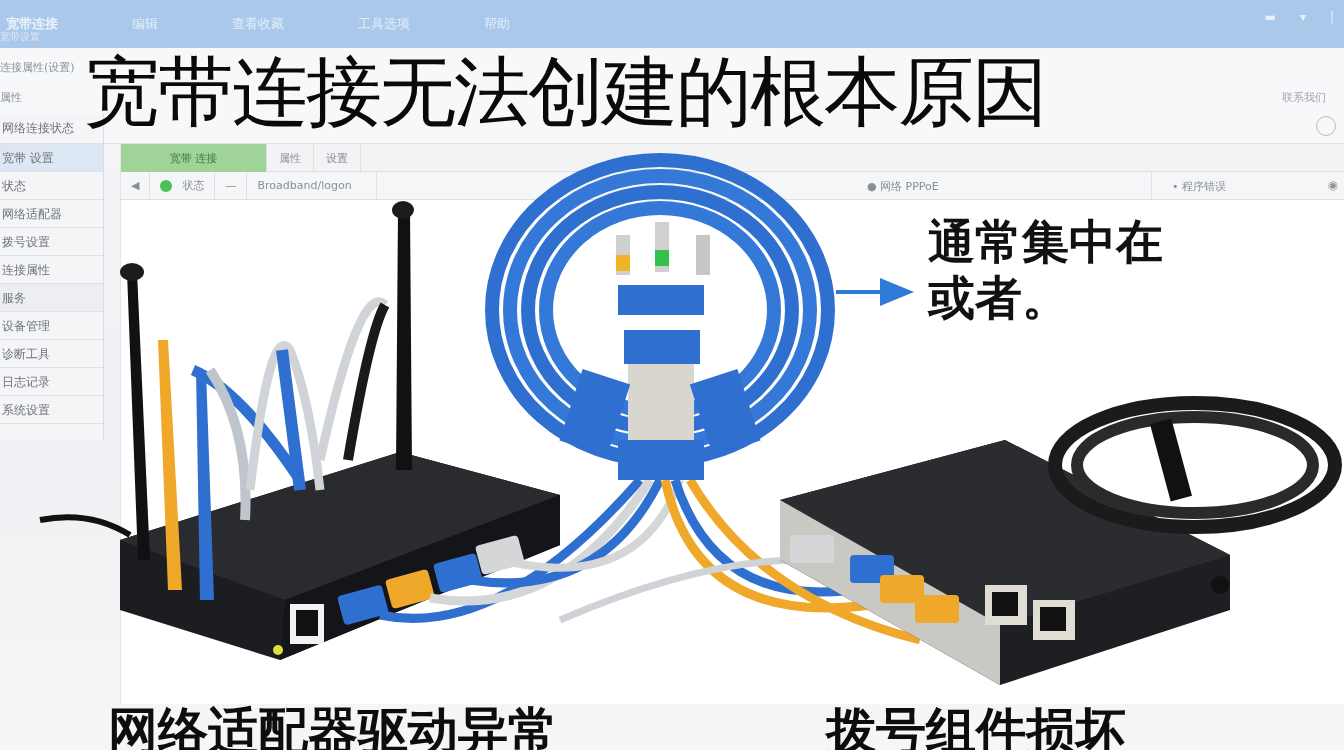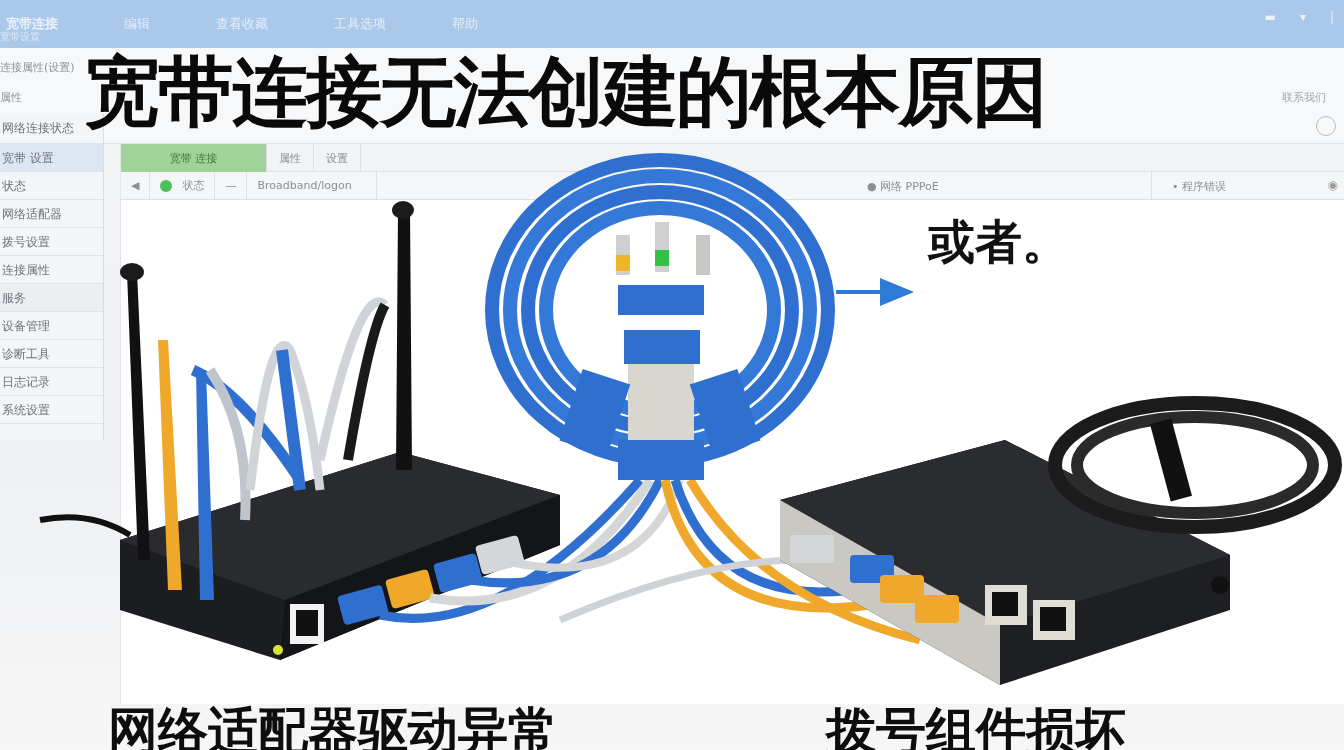--- a/index.html
+++ b/index.html
@@ -1,19 +1,19 @@
 <!DOCTYPE html>
 <html><head>
 <meta charset="utf-8">
 <style>
   *{box-sizing:border-box;margin:0;padding:0}
   html,body{width:1344px;height:750px;overflow:hidden;background:#f3f4f6;font-family:"DejaVu Sans",sans-serif}
   .stage{position:relative;width:1344px;height:750px;overflow:hidden;background:linear-gradient(180deg,#f5f6f8 0%,#eef0f3 60%,#f6f6f6 100%)}
   
-  .menubar{position:absolute;left:0;top:0;width:1344px;height:48px;background:#a9c8ea;display:flex;align-items:center;gap:4px;padding-left:6px}
+  .menubar{position:absolute;left:0;top:0;width:1344px;height:48px;background:#a9c8ea;display:flex;align-items:center;gap:12px;padding-left:6px}
   .menubar .mi{color:#e9f1fb;font-size:13px;opacity:.9;margin-right:62px}
   .menubar .mi.first{font-weight:bold;color:#f2f6fb}
   .menubar .win-ctl{position:absolute;right:10px;top:10px;display:flex;gap:24px;color:#e9f1fb;font-size:12px}
   .subbar{position:absolute;left:0;top:30px;font-size:10px;color:#dfe9f6;}
   .toolrow{position:absolute;left:0;top:48px;width:1344px;height:96px;background:#f7f8fa;border-bottom:1px solid #e2e4e8}
   .toolrow .side-label{position:absolute;left:0;font-size:11px;color:#8d9198}
   .toolrow .r-label{position:absolute;right:18px;top:42px;font-size:11px;color:#a0a4aa}
   .toolrow .r-glyph{position:absolute;right:8px;top:68px;width:20px;height:20px;border:1px solid #bbb;border-radius:50%}
   
   .sidebar{position:absolute;left:0;top:114px;width:104px;height:326px;background:#f4f5f7;border-right:1px solid #d9dbe0}
@@ -26,21 +26,21 @@
   .tab{height:28px;font-size:11px;color:#8a8e95;display:flex;align-items:center;padding:0 12px;border-right:1px solid #dedfe2}
   .tab.active{background:#9fd39a;color:#3d7a3b;width:146px;justify-content:center}
   .tab.dd{width:190px;justify-content:space-between}
   .addr{position:absolute;left:0;top:28px;width:1224px;height:28px;background:#f5f6f7;border-bottom:1px solid #dedfe2;display:flex;align-items:center}
   .addr .c{height:28px;display:flex;align-items:center;padding:0 10px;border-right:1px solid #e0e1e4;font-size:11px;color:#8a8e95}
   .green-dot{width:12px;height:12px;border-radius:50%;background:#4bbf5a;display:inline-block;margin-right:10px}
   .status-a{position:absolute;left:746px;top:28px;height:28px;display:flex;align-items:center;font-size:11px;color:#8a8e95}
   .status-b{position:absolute;left:1030px;top:28px;height:28px;display:flex;align-items:center;font-size:11px;color:#8a8e95;border-left:1px solid #e0e1e4;padding-left:20px;width:160px}
   .eye{position:absolute;right:6px;top:34px;font-size:12px;color:#999}
   
-  .main-title{position:absolute;left:84px;top:44px;font-size:76px;font-weight:bold;color:#0a0a0a;letter-spacing:-2px;line-height:96px;white-space:nowrap;text-shadow:0 0 2px #fff}
+  .main-title{position:absolute;left:84px;top:44px;font-size:76px;font-weight:normal;color:#0a0a0a;letter-spacing:-2px;line-height:96px;white-space:nowrap;text-shadow:0 0 2px #fff}
   .callout{position:absolute;left:928px;top:214px;font-size:47px;font-weight:bold;color:#111;line-height:56px}
   .caption-l{position:absolute;left:108px;top:698px;font-size:50px;font-weight:bold;color:#0d0d0d;white-space:nowrap}
   .caption-r{position:absolute;left:826px;top:698px;font-size:50px;font-weight:bold;color:#0d0d0d;white-space:nowrap}
   svg.illus{position:absolute;left:0;top:0}
 </style>
 </head>
 <body>
 
 <div class="stage">
 
@@ -181,18 +181,19 @@
       <circle cx="1220" cy="585" r="9" fill="#111"></circle>
       <ellipse cx="1195" cy="465" rx="140" ry="62" fill="none" stroke="#1b1b1b" stroke-width="14"></ellipse>
       <ellipse cx="1195" cy="465" rx="118" ry="48" fill="none" stroke="#2a2a2a" stroke-width="12"></ellipse>
       <rect x="1160" y="420" width="22" height="80" fill="#111" transform="rotate(-15 1171 460)"></rect>
     </g>
   </svg>
 
   <div class="main-title">宽带连接无法创建的根本原因</div>
 
   <div class="callout">
+    <div>通常集中在</div>
     <div>或者。</div>
   </div>
 
   <div class="caption-l">网络适配器驱动异常</div>
   <div class="caption-r">拨号组件损坏</div>
 </div>
 
 </body></html>

